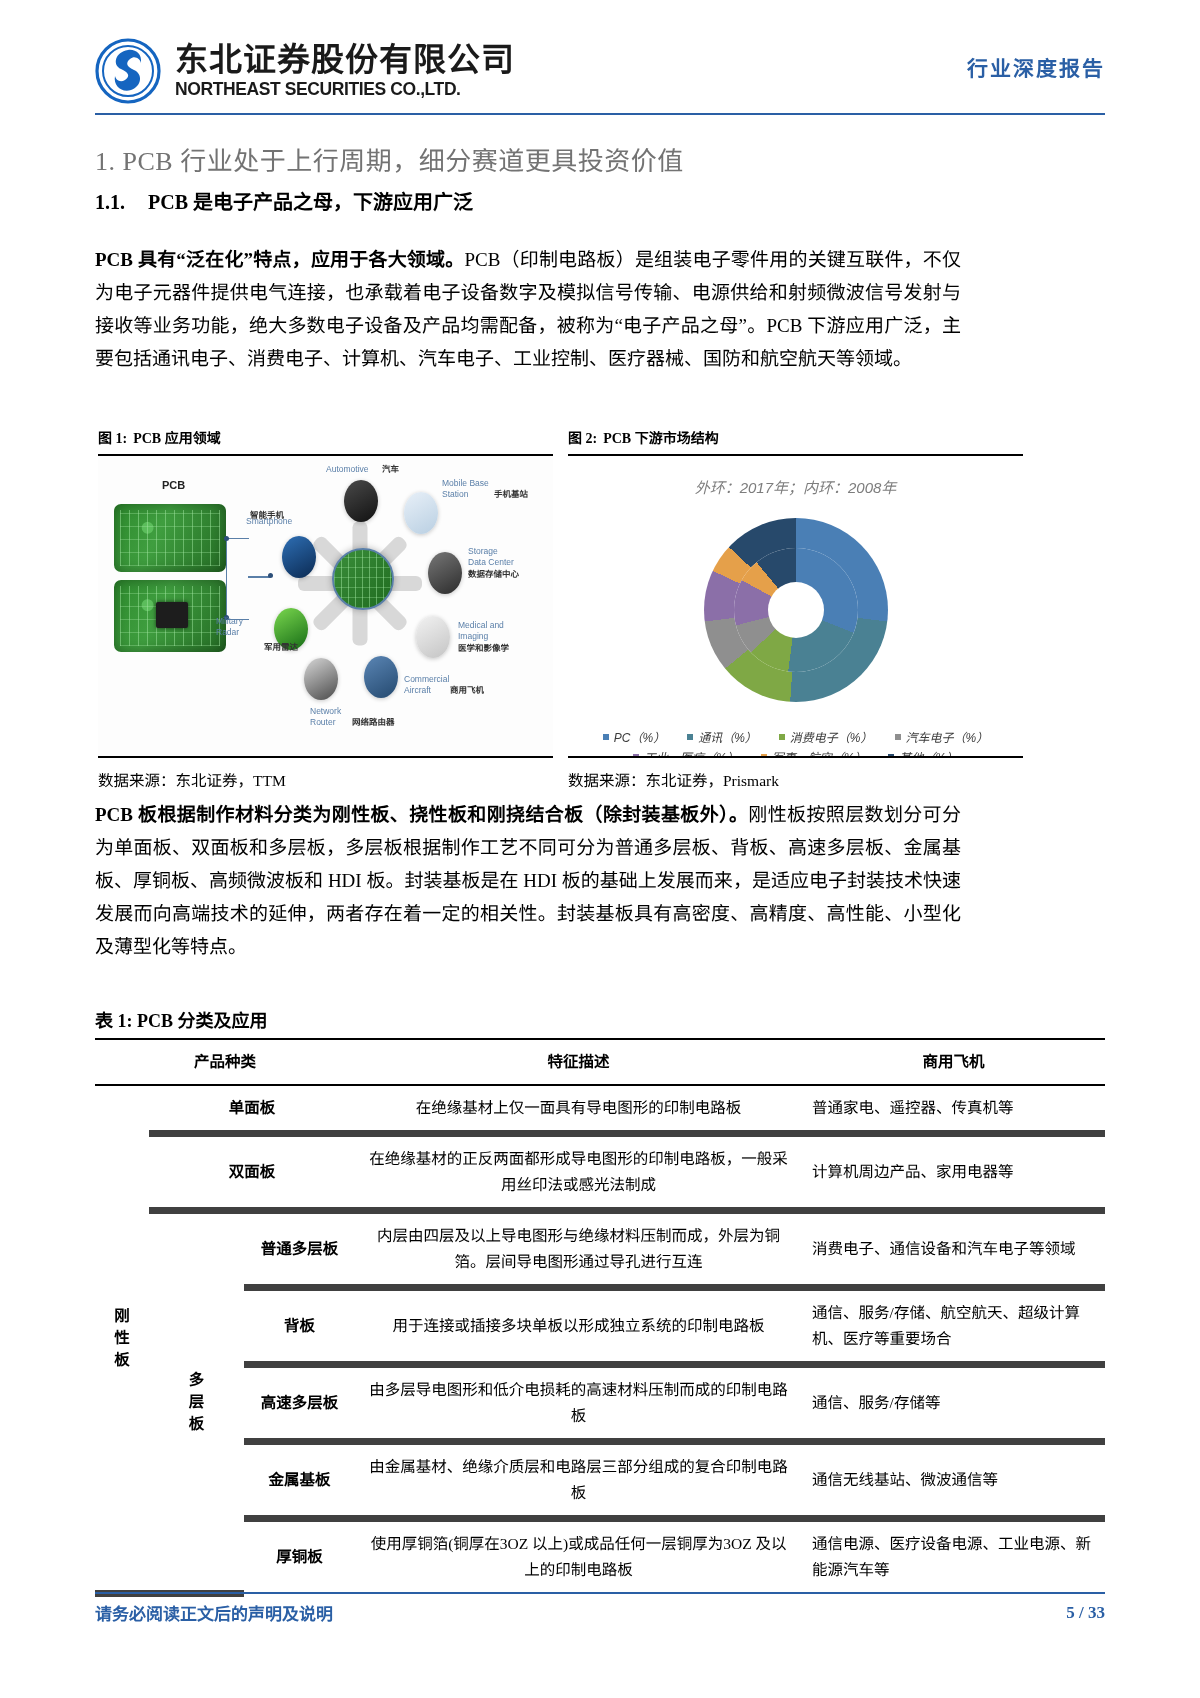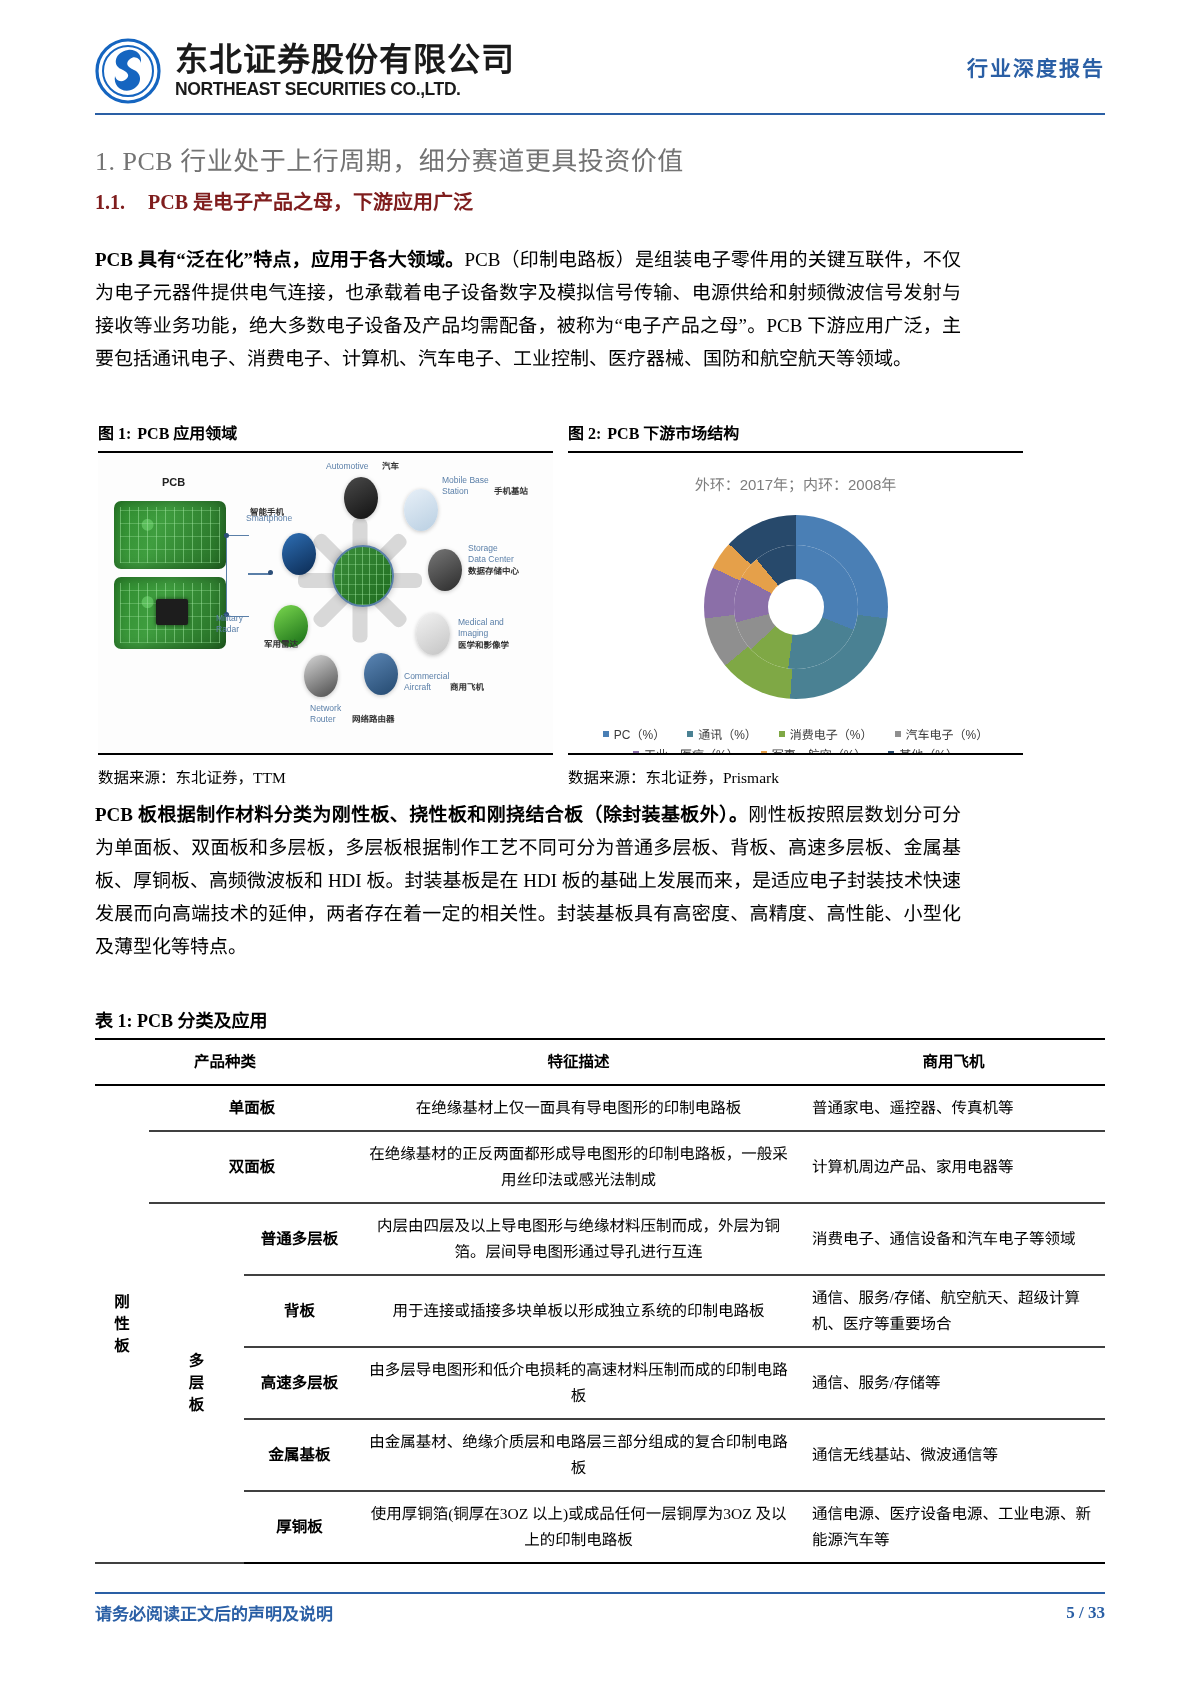--- a/index.html
+++ b/index.html
@@ -94,21 +94,21 @@
     letter-spacing: 0.5px;
     color: #737373;
   }
   .h2 {
     position: absolute;
     left: 95px;
     top: 186px;
     width: 1010px;
     font-size: 20px;
     font-weight: 700;
-    color: #7f1d1d;
+    color: #000000;
   }
   .h2 .num { margin-right: 18px; }
 
   .para {
     position: absolute;
     left: 95px;
     width: 866px;
     font-size: 19px;
     line-height: 33px;
     text-align: justify;
@@ -120,24 +120,25 @@
 
   
   .fig {
     position: absolute;
     width: 455px;
   }
   .fig-left { left: 98px; top: 420px; }
   .fig-right { left: 568px; top: 420px; }
 
   .fig-caption {
-    font-size: 16px;
+    font-size: 14px;
     font-weight: 700;
     color: #000;
     padding-bottom: 7px;
+    margin-top: 7px;
   }
   .fig-caption .lbl { margin-right: 6px; }
   .fig-rule-top {
     height: 2px;
     background: #000;
     width: 100%;
   }
   .fig-body {
     height: 300px;
     position: relative;
@@ -230,20 +231,21 @@
     width: 5px; height: 5px;
     background: #2d4f79;
     border-radius: 50%;
   }
 
   
   .f2-wrap {
     position: absolute;
     inset: 0;
     background: #fff;
+    font-style: italic;
   }
   .donut-title {
     position: absolute;
     top: 20px;
     left: 0;
     width: 100%;
     text-align: center;
     font-family: "Liberation Sans", "DejaVu Sans", sans-serif;
     font-size: 15px;
     color: #7d7d7d;
@@ -320,21 +322,21 @@
   table.pcbtab th {
     font-weight: 700;
     text-align: center;
     padding: 9px 6px;
     border-top: 2.2px solid #000;
     border-bottom: 2.2px solid #000;
   }
   table.pcbtab td {
     padding: 9px 10px;
     vertical-align: middle;
-    border-bottom: 2px solid #404040;
+    border-bottom: 7px solid #404040;
   }
   td.c-group {
     width: 34px;
     text-align: center;
     font-weight: 700;
     border-bottom: none;
     padding: 0 2px;
     line-height: 22px;
   }
   td.c-sub {

